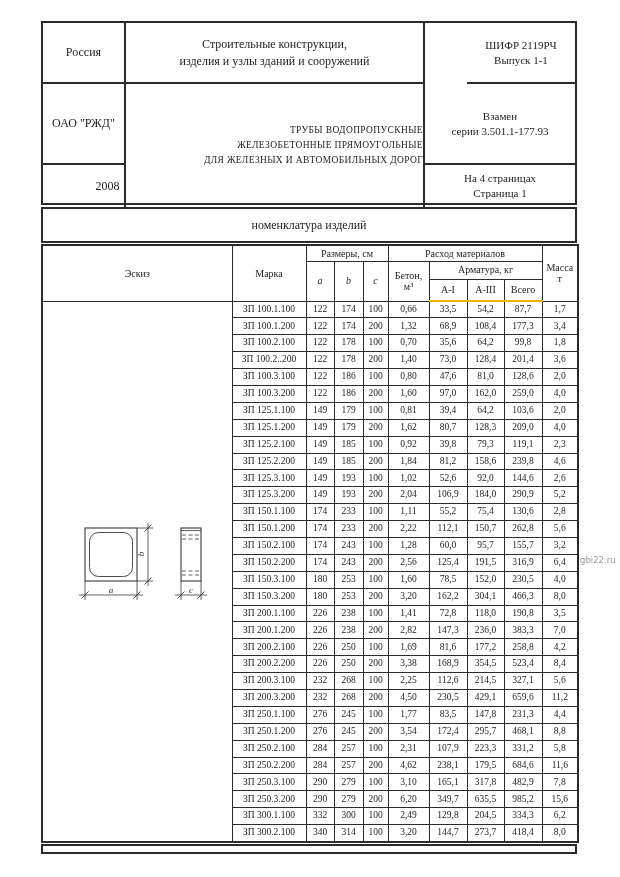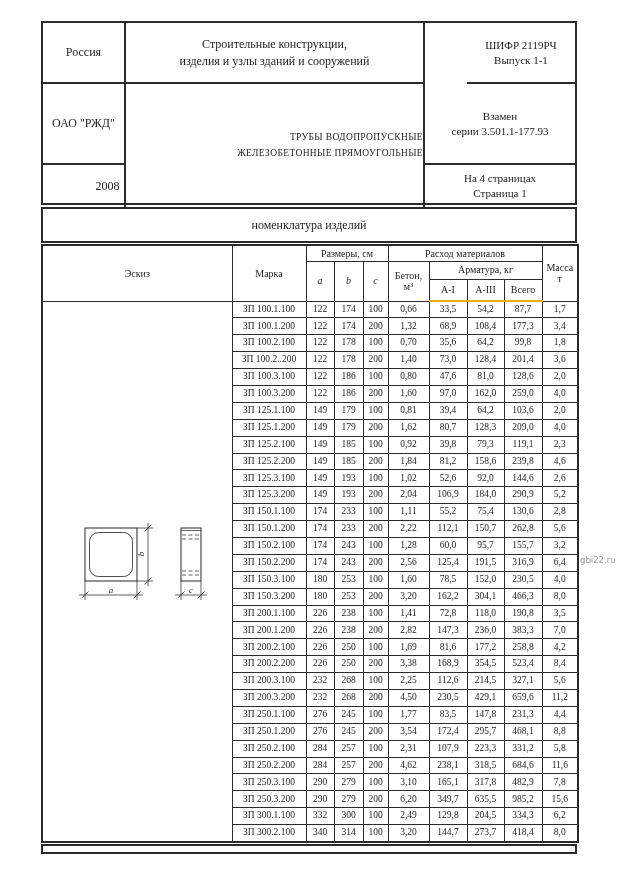--- a/index.html
+++ b/index.html
@@ -111,20 +111,21 @@
     <div class="cell c-code bb">
       <div>ШИФР 2119РЧ</div>
       <div>Выпуск 1-1</div>
     </div>
     <div class="cell c-org br bb">
       <div>ОАО "РЖД"</div>
     </div>
     <div class="cell c-product br">
       <div>ТРУБЫ ВОДОПРОПУСКНЫЕ</div>
       <div>ЖЕЛЕЗОБЕТОННЫЕ ПРЯМОУГОЛЬНЫЕ</div>
+      <div>ДЛЯ ЖЕЛЕЗНЫХ И АВТОМОБИЛЬНЫХ ДОРОГ</div>
     </div>
     <div class="cell c-replaces bb">
       <div>Взамен</div>
       <div>серии 3.501.1-177.93</div>
     </div>
     <div class="cell c-year br">
       <div>2008</div>
     </div>
     <div class="cell c-pages">
       <div>На 4 страницах</div>
@@ -512,21 +513,21 @@
           <td>331,2</td>
           <td>5,8</td>
         </tr>
         <tr>
           <td>ЗП 250.2.200</td>
           <td>284</td>
           <td>257</td>
           <td>200</td>
           <td>4,62</td>
           <td>238,1</td>
-          <td>318,5</td>
+          <td>179,5</td>
           <td>684,6</td>
           <td>11,6</td>
         </tr>
         <tr>
           <td>ЗП 250.3.100</td>
           <td>290</td>
           <td>279</td>
           <td>100</td>
           <td>3,10</td>
           <td>165,1</td>

